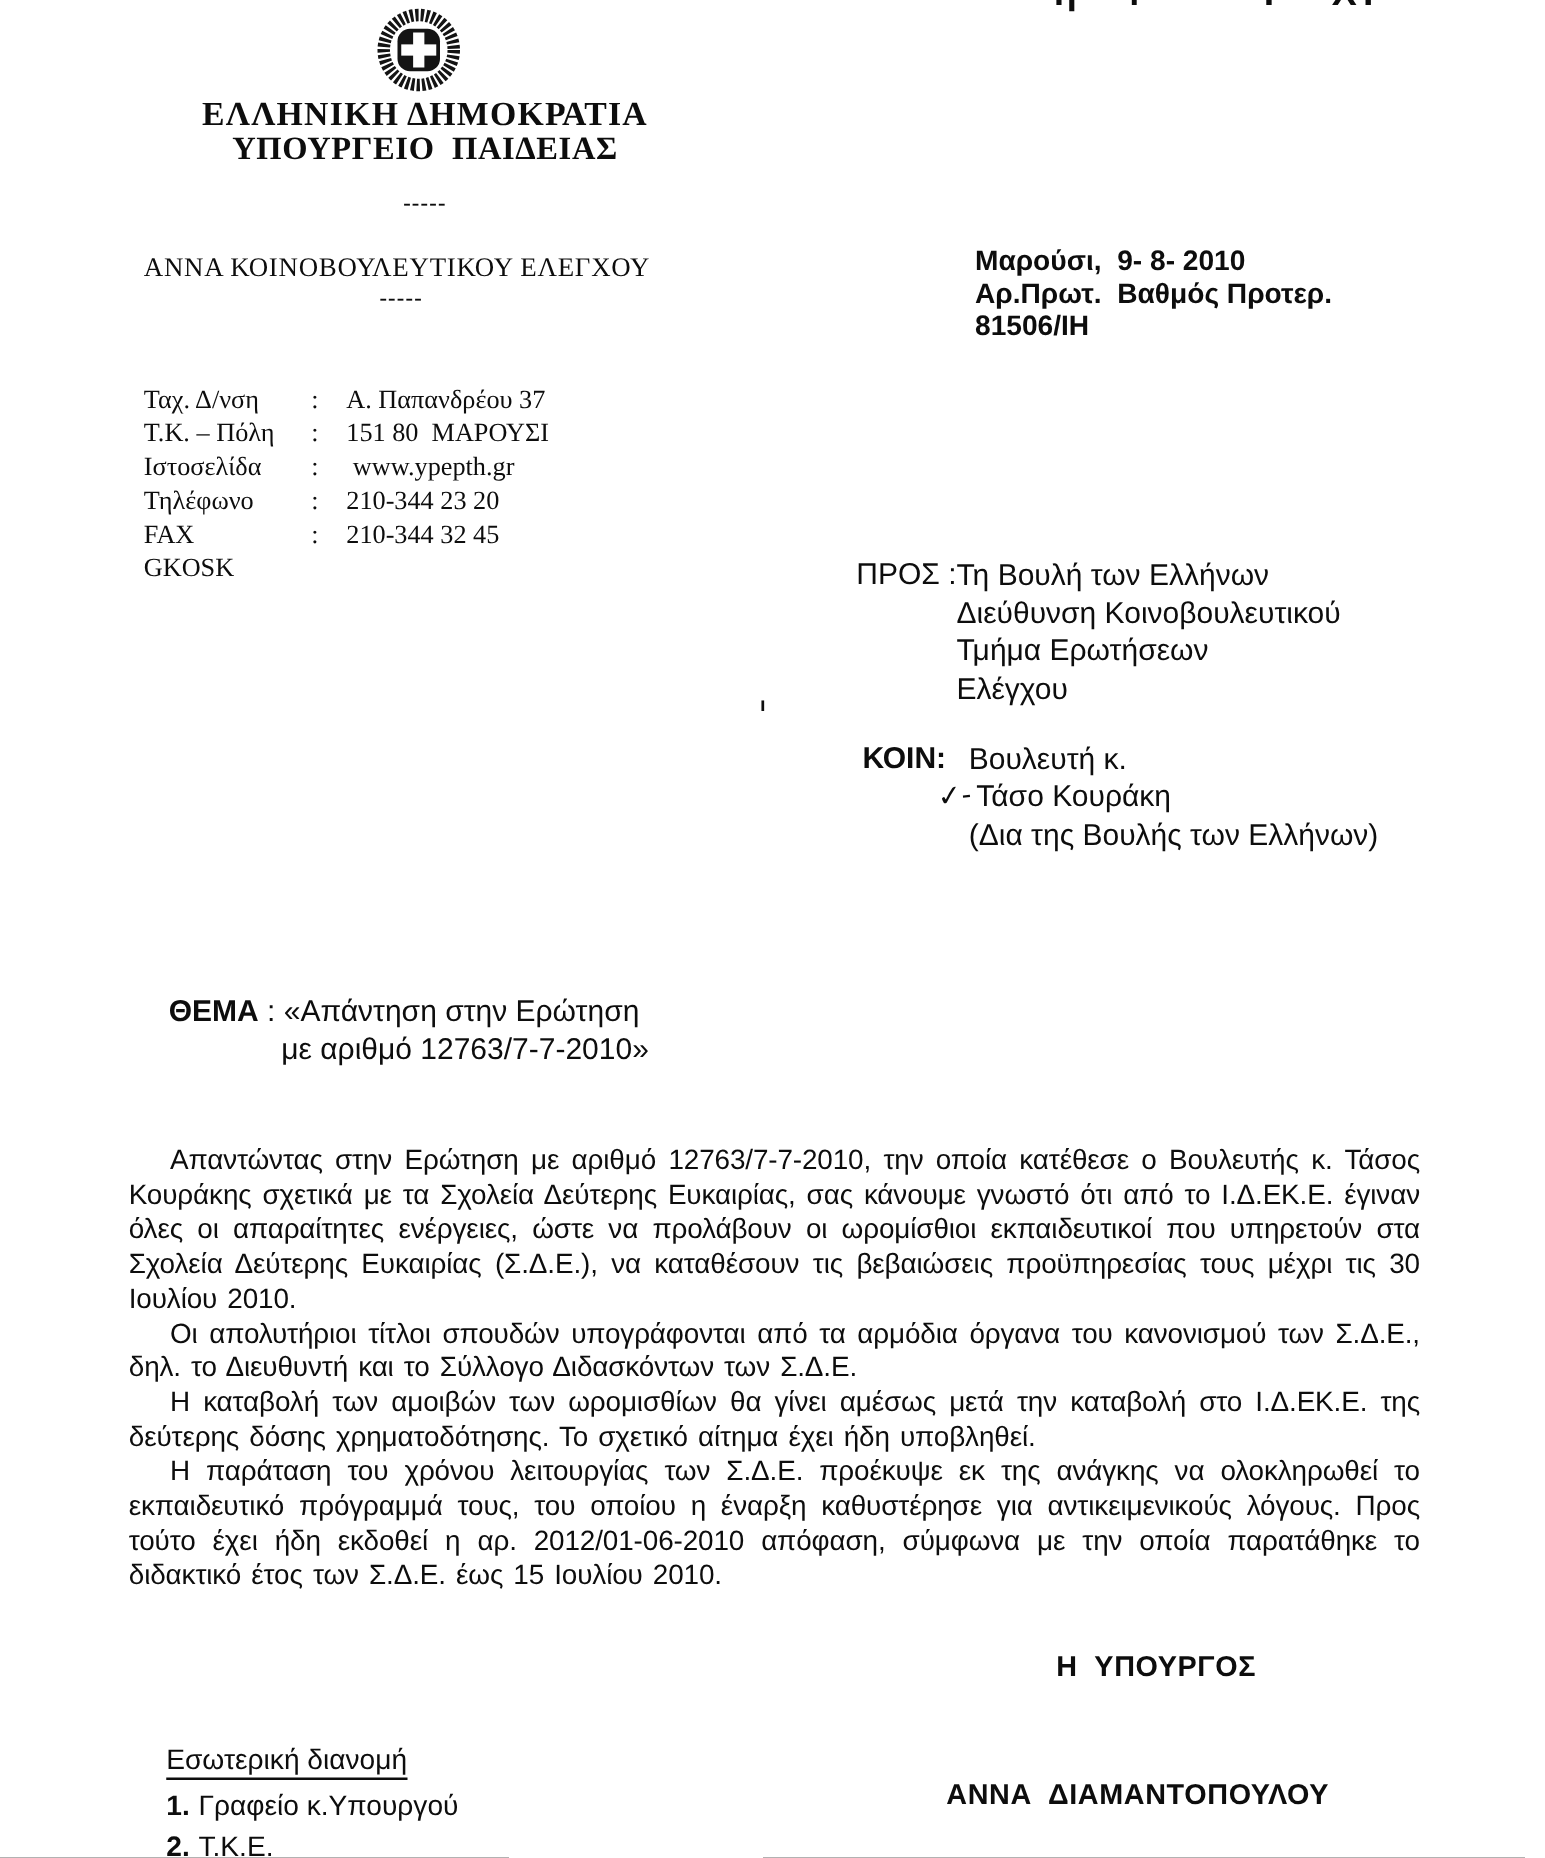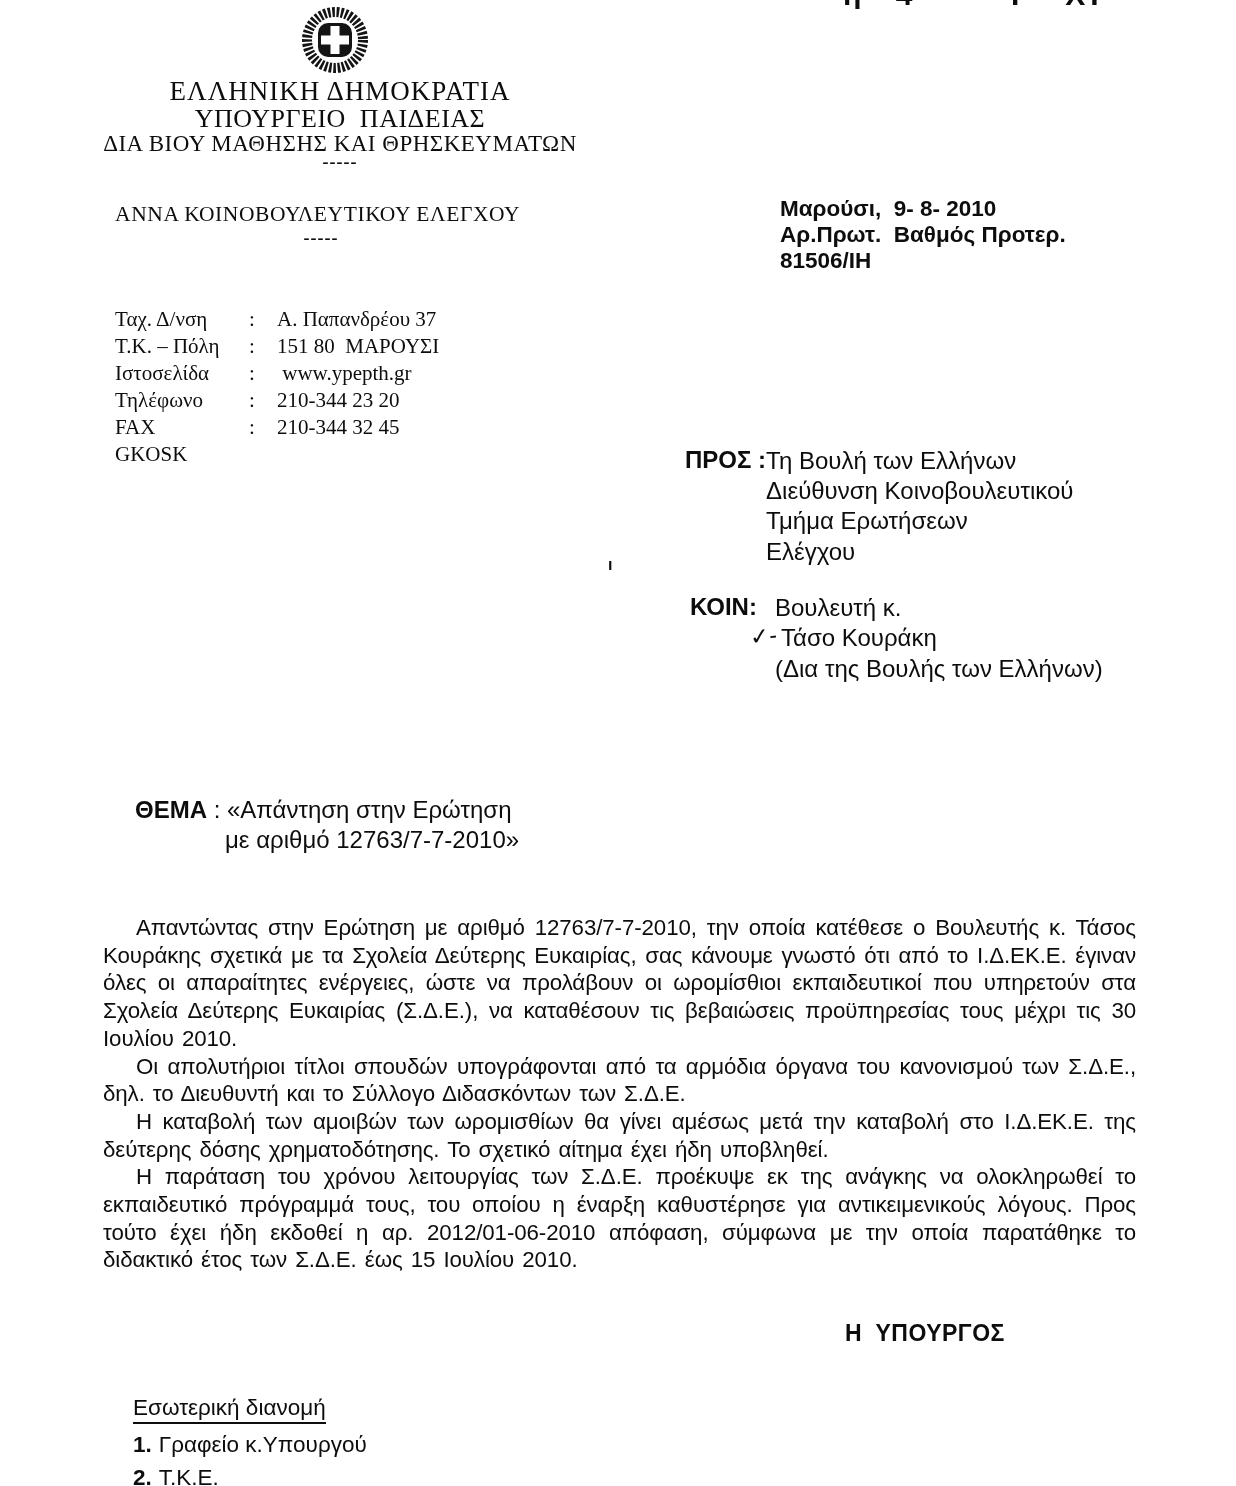--- a/index.html
+++ b/index.html
@@ -12,42 +12,42 @@
   .serif{font-family:"Liberation Serif",serif;}
   .pre{white-space:pre;}
 
   
   .top-fragment{left:843px;top:0;width:270px;height:9px;overflow:hidden;}
   .top-fragment span{display:block;margin-top:-22px;font-weight:bold;font-size:30px;
     letter-spacing:5px;word-spacing:16px;white-space:pre;}
 
   
   .emblem{left:301px;top:6px;width:68px;height:68px;}
-  .hdr{left:80px;width:520px;text-align:center;}
+  .hdr{left:80px;width:520px;text-align:center;font-weight:bold;}
   .hdr-republic{top:76px;font-size:27px;letter-spacing:1px;}
   .hdr-ministry{top:104px;font-size:26px;letter-spacing:0.5px;}
   .hdr-lifelong{top:131px;font-size:23px;letter-spacing:0.5px;}
   .hdr-divider{top:152px;font-size:18px;font-weight:bold;letter-spacing:1px;}
 
   
   .dept{left:115px;top:202px;width:412px;text-align:left;font-size:21.5px;letter-spacing:0.6px;}
   .dept-divider{left:115px;top:228px;width:412px;text-align:center;font-size:18px;font-weight:bold;letter-spacing:1px;}
 
   
   .meta{left:780px;top:196px;font-weight:bold;font-size:22.5px;line-height:26px;}
 
   
   .contact{left:115px;top:306px;font-size:21px;line-height:26.9px;}
   .contact-row{display:flex;gap:12px;}
   .contact-label{width:122px;flex:0 0 auto;}
   .contact-sep{width:16px;flex:0 0 auto;}
 
   
   .pros{left:685px;top:446px;font-size:24px;display:flex;}
-  .pros-label{font-weight:bold;flex:0 0 auto;white-space:pre;}
+  .pros-label{font-weight:normal;flex:0 0 auto;white-space:pre;}
   .pros-lines{line-height:30.2px;}
   .koin{left:690px;top:593px;font-size:24px;width:440px;height:100px;}
   .koin-label{left:0;top:0;font-weight:bold;text-align:center;}
   .koin-line1{left:85px;top:1px;}
   .koin-check{left:60px;top:30px;font-size:23px;transform:rotate(-6deg);}
   .koin-line2{left:91px;top:31px;}
   .koin-line3{left:85px;top:62px;}
   .stray-mark{left:608px;top:556px;font-size:16px;font-weight:bold;}
 
   
@@ -81,21 +81,20 @@
     <svg width="68" height="68" viewBox="0 0 68 68" xmlns="http://www.w3.org/2000/svg">
       <circle cx="34" cy="34" r="28" fill="#ffffff" stroke="#141414" stroke-width="10" stroke-dasharray="2.6 1.7"></circle>
       <rect x="17" y="17" width="34" height="34" rx="10" fill="#141414"></rect>
       <rect x="29.5" y="20" width="9" height="28" fill="#ffffff"></rect>
       <rect x="20" y="29.5" width="28" height="9" fill="#ffffff"></rect>
     </svg>
   </div>
 
   <div class="abs hdr hdr-republic serif pre">ΕΛΛΗΝΙΚΗ ΔΗΜΟΚΡΑΤΙΑ</div>
   <div class="abs hdr hdr-ministry serif pre">ΥΠΟΥΡΓΕΙΟ  ΠΑΙΔΕΙΑΣ</div>
-  <div class="abs hdr hdr-lifelong serif pre">ΔΙΑ ΒΙΟΥ ΜΑΘΗΣΗΣ ΚΑΙ ΘΡΗΣΚΕΥΜΑΤΩΝ</div>
   <div class="abs hdr hdr-divider serif">-----</div>
 
   <div class="abs dept serif">ΑΝΝΑ ΚΟΙΝΟΒΟΥΛΕΥΤΙΚΟΥ ΕΛΕΓΧΟΥ</div>
   <div class="abs dept-divider serif">-----</div>
 
   <div class="abs meta">
     <div class="pre">Μαρούσι,  9- 8- 2010</div>
     <div class="pre">Αρ.Πρωτ.  Βαθμός Προτερ.</div>
     <div class="pre">81506/ΙΗ</div>
   </div>
@@ -170,14 +169,15 @@
     <div class="dist-item">
       <span class="dist-num">1.</span>
       <span>Γραφείο κ.Υπουργού</span>
     </div>
     <div class="dist-item">
       <span class="dist-num">2.</span>
       <span>Τ.Κ.Ε.</span>
     </div>
   </div>
 
+  <div class="abs sig-name pre">ΑΝΝΑ  ΔΙΑΜΑΝΤΟΠΟΥΛΟΥ</div>
 
 </div>
 
 </body></html>

